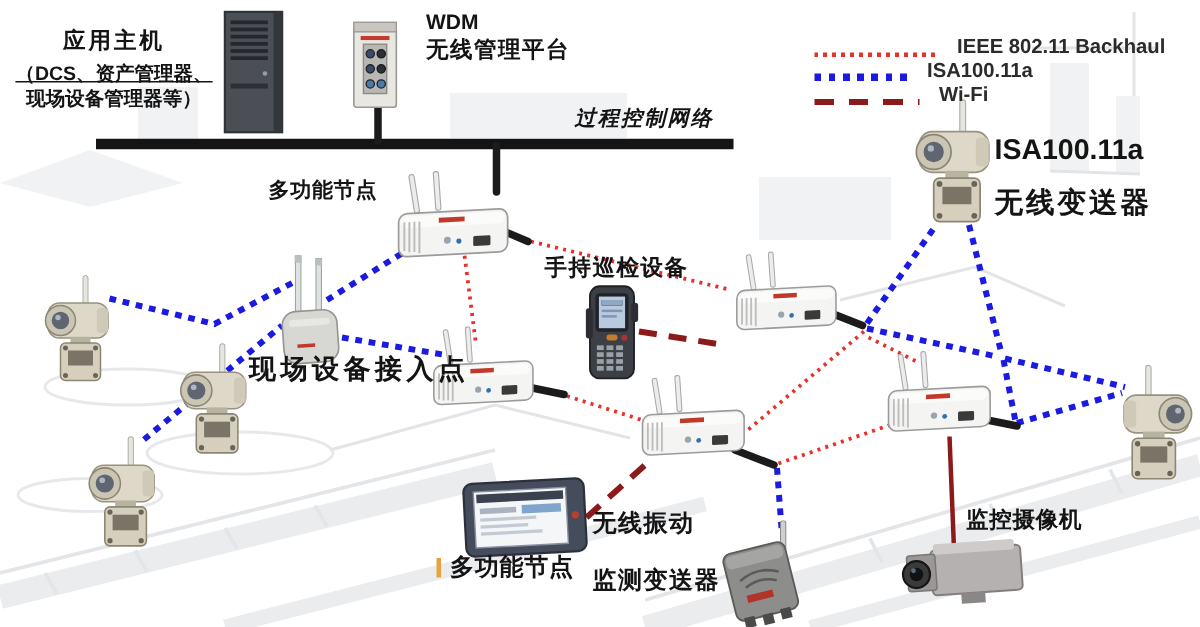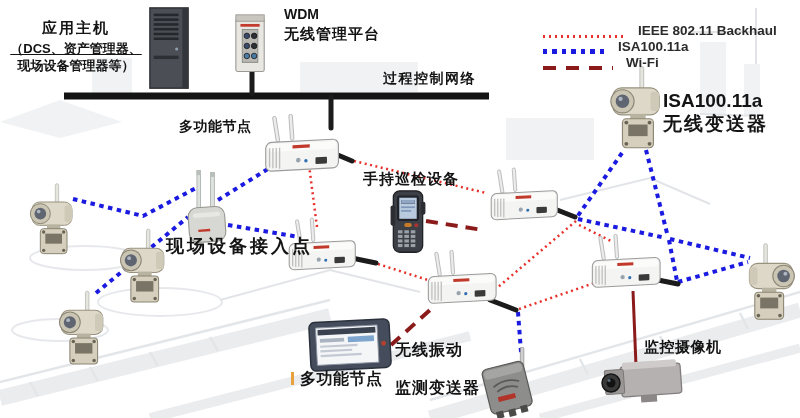--- a/index.html
+++ b/index.html
@@ -276,31 +276,31 @@
     <div style="font-size:15px;letter-spacing:2px;">应用主机</div>
     <div style="font-size:13px;margin-top:6px;text-decoration:underline;">（DCS、资产管理器、</div>
     <div style="font-size:13px;margin-top:2px;">现场设备管理器等）</div>
   </div>
 
   <div class="lbl" style="left:284px;top:6px;">
     <div style="font-size:14px;">WDM</div>
     <div style="font-size:15px;letter-spacing:1px;margin-top:3px;">无线管理平台</div>
   </div>
 
-  <div class="lbl" style="left:383px;top:70px;font-size:14px;letter-spacing:1.5px;">过程控制网络</div>
+  <div class="lbl" style="left:383px;top:70px;font-size:14px;letter-spacing:1.5px;font-style:italic;">过程控制网络</div>
 
   <div class="lbl" style="left:179px;top:118px;font-size:14px;letter-spacing:0.5px;">多功能节点</div>
 
   <div class="lbl" style="left:363px;top:170px;font-size:15px;letter-spacing:1px;">手持巡检设备</div>
 
   <div class="lbl" style="left:166px;top:236px;font-size:18px;letter-spacing:3px;">现场设备接入点</div>
 
   <div class="lbl" style="left:663px;top:90px;">
     <div style="font-size:19px;">ISA100.11a</div>
-    <div style="font-size:19px;letter-spacing:2px;margin-top:1px;">无线变送器</div>
+    <div style="font-size:19px;letter-spacing:2px;margin-top:13px;">无线变送器</div>
   </div>
 
   <div class="lbl" style="left:395px;top:341px;width:110px;">
     <div style="font-size:16px;letter-spacing:1px;">无线振动</div>
     <div style="font-size:16px;letter-spacing:1px;margin-top:20px;">监测变送器</div>
   </div>
 
   <div class="lbl" style="left:300px;top:370px;font-size:16px;letter-spacing:0.5px;">多功能节点</div>
 
   <div class="lbl" style="left:644px;top:338px;font-size:15px;letter-spacing:0.5px;">监控摄像机</div>

